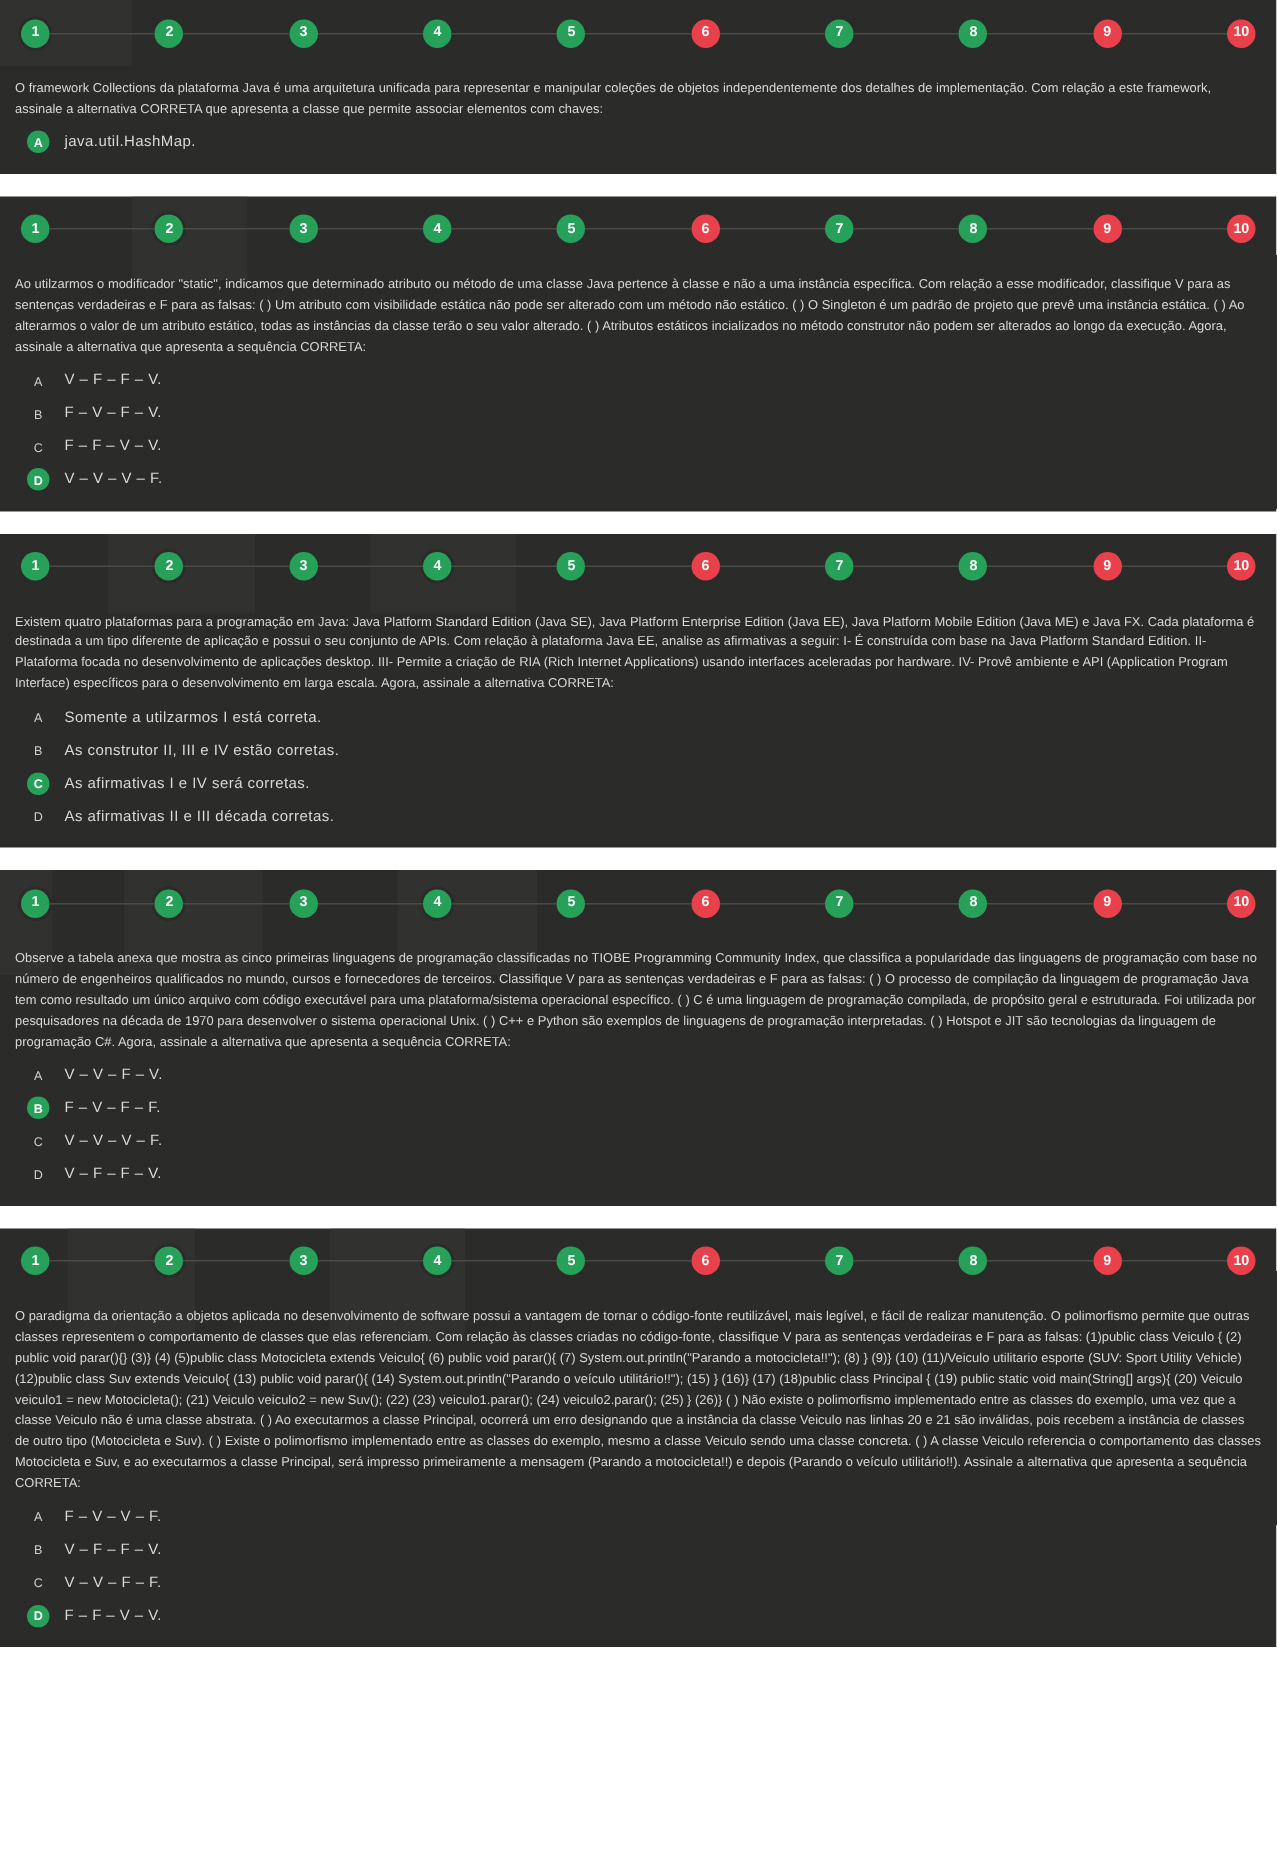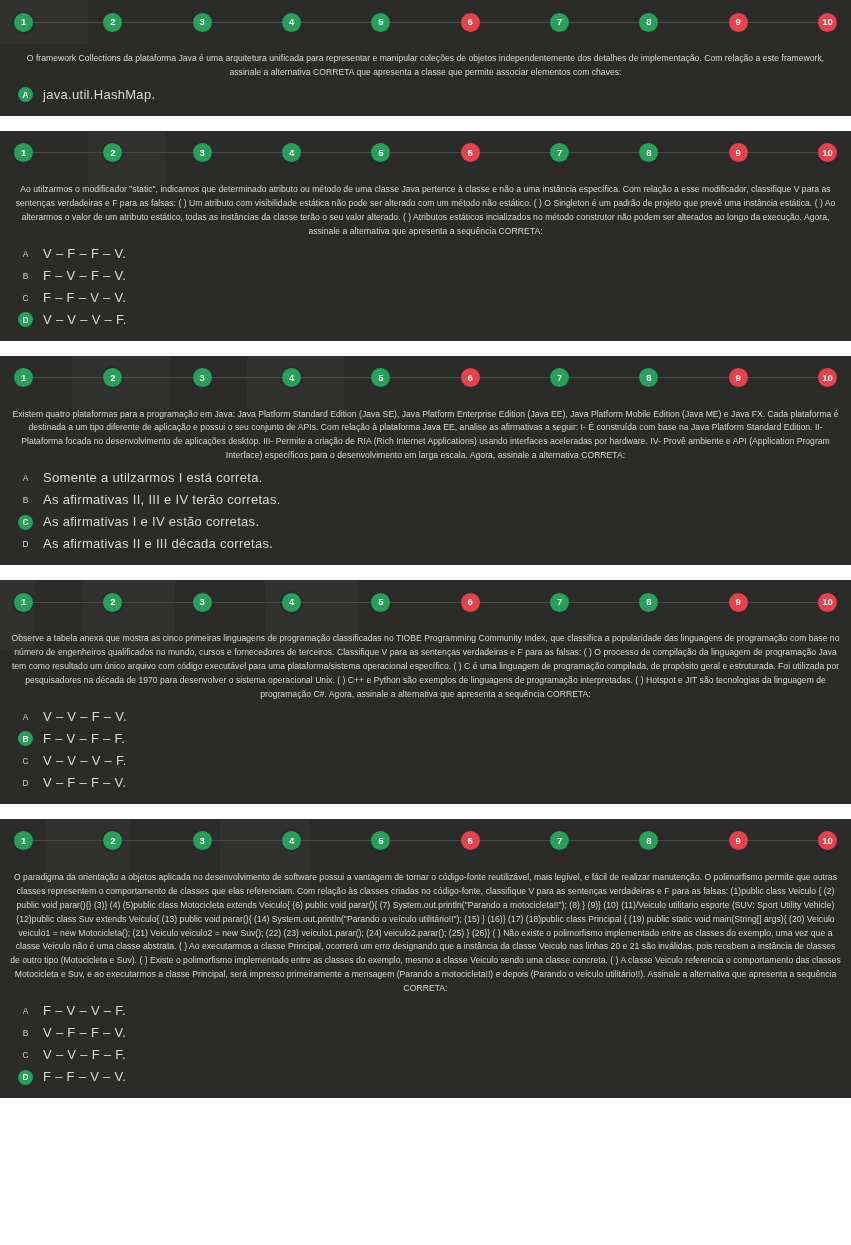--- a/index.html
+++ b/index.html
@@ -89,21 +89,21 @@
   
   .qbody {
     position: relative;
     z-index: 2;
     padding: 8px 10px 10px 10px;
   }
   .qtext {
     color: #d8d8d6;
     font-size: 8.6px;
     line-height: 1.62;
-    text-align: center;
+    text-align: left;
     margin: 0 0 4px 0;
     letter-spacing: 0.02px;
   }
   .alts {
     margin-top: 4px;
     display: flex;
     flex-direction: column;
   }
   .alt {
     display: flex;
@@ -124,21 +124,21 @@
     margin-right: 10px;
     background: transparent;
   }
   .alt.selected .alt-letter {
     background: #27a05a;
     color: #ffffff;
     font-weight: bold;
   }
   .alt-text {
     color: #d8d8d6;
-    font-size: 13px;
+    font-size: 10px;
     line-height: 1.5;
     letter-spacing: 0.3px;
   }
 </style>
 </head>
 <body>
 
 <div class="page">
     <div class="qcard">
       <div class="bands">
@@ -310,25 +310,25 @@
       </div>
       <div class="qbody">
         <p class="qtext">Existem quatro plataformas para a programação em Java: Java Platform Standard Edition (Java SE), Java Platform Enterprise Edition (Java EE), Java Platform Mobile Edition (Java ME) e Java FX. Cada plataforma é destinada a um tipo diferente de aplicação e possui o seu conjunto de APIs. Com relação à plataforma Java EE, analise as afirmativas a seguir: I- É construída com base na Java Platform Standard Edition. II- Plataforma focada no desenvolvimento de aplicações desktop. III- Permite a criação de RIA (Rich Internet Applications) usando interfaces aceleradas por hardware. IV- Provê ambiente e API (Application Program Interface) específicos para o desenvolvimento em larga escala. Agora, assinale a alternativa CORRETA:</p>
         <div class="alts">
           <div class="alt">
             <span class="alt-letter">A</span>
             <span class="alt-text">Somente a utilzarmos I está correta.</span>
           </div>
           <div class="alt">
             <span class="alt-letter">B</span>
-            <span class="alt-text">As afirmativas II, III e IV terão corretas.</span>
+            <span class="alt-text">As construtor II, III e IV estão corretas.</span>
           </div>
           <div class="alt selected">
             <span class="alt-letter">C</span>
-            <span class="alt-text">As afirmativas I e IV estão corretas.</span>
+            <span class="alt-text">As afirmativas I e IV será corretas.</span>
           </div>
           <div class="alt">
             <span class="alt-letter">D</span>
             <span class="alt-text">As afirmativas II e III década corretas.</span>
           </div>
         </div>
       </div>
     </div>
     <div class="qcard">
       <div class="bands">

